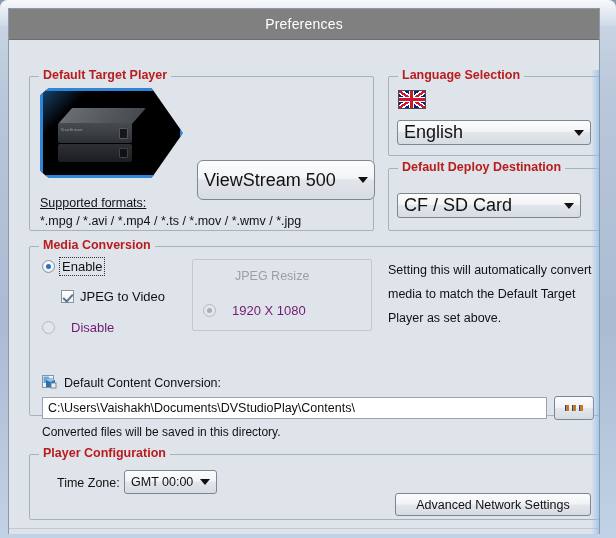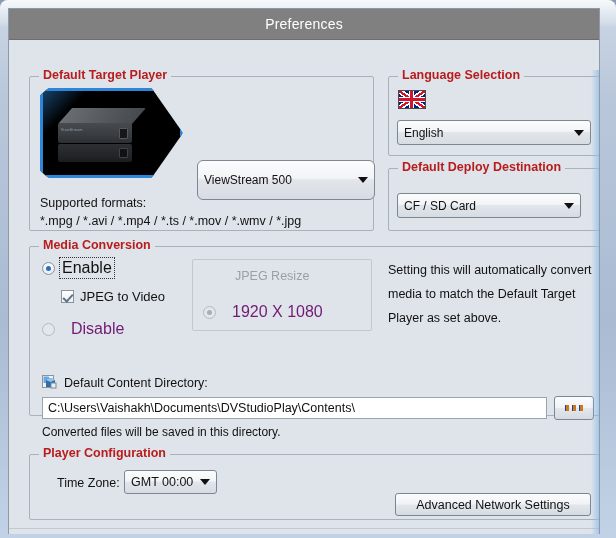--- a/index.html
+++ b/index.html
@@ -85,21 +85,21 @@
 
   
   .combo {
     position: absolute;
     box-sizing: border-box;
     border: 1px solid #7c8794;
     border-radius: 3px;
     background: linear-gradient(to bottom, #fcfcfd 0%, #f2f4f6 45%, #e2e6eb 50%, #d7dce3 100%);
     display: flex; align-items: center;
     padding: 0 6px;
-    font-size: 12px;
+    font-size: 18px;
     color: #111;
     cursor: default;
   }
   .combo .combo-text { flex: 1; overflow: hidden; white-space: nowrap; }
   .combo .arrow {
     width: 0; height: 0;
     border-left: 5px solid transparent;
     border-right: 5px solid transparent;
     border-top: 6px solid #101010;
     margin-left: 6px;
@@ -134,21 +134,21 @@
     border: 1px solid #9aa4b0;
     font-size: 12.5px;
     color: #111;
     display: flex; align-items: center;
     padding: 0 5px;
     overflow: hidden;
     white-space: nowrap;
   }
 
   
-  .radio { position: absolute; display: flex; align-items: center; gap: 6px; font-size: 16px; color:#111; cursor: default; }
+  .radio { position: absolute; display: flex; align-items: center; gap: 6px; font-size: 13px; color:#111; cursor: default; }
   .radio .dot {
     width: 13px; height: 13px; border-radius: 50%;
     box-sizing: border-box;
     border: 1px solid #8a949f;
     background: radial-gradient(circle at 50% 35%, #ffffff 0%, #eef1f4 60%, #d9dee4 100%);
     display: flex; align-items: center; justify-content: center;
     flex: none;
   }
   .radio.checked .dot::after {
     content:""; width: 5px; height: 5px; border-radius: 50%;
@@ -283,21 +283,21 @@
         <div class="dev-box dev-front2" style="left:18px; top:56px; width:74px; height:18px;">
           <span class="dev-port" style="right:4px; top:4px; width:7px; height:8px;"></span>
         </div>
       </div>
 
       <div class="combo" style="left:188px; top:120px; width:178px; height:40px;border-radius:6px;">
         <span class="combo-text">ViewStream 500</span>
         <span class="arrow"></span>
       </div>
 
-      <span class="lbl" style="left:31px; top:156px;">Supported formats:</span>
+      <span class="lbl" style="left:31px; top:156px;text-decoration:underline;">Supported formats:</span>
       <span class="lbl" style="left:31px; top:174px;">*.mpg / *.avi / *.mp4 / *.ts / *.mov / *.wmv / *.jpg</span>
 
       <div class="group" style="left:379px; top:36px; width:212px; height:80px;">
         <span class="group-title">Language Selection</span>
       </div>
 
       <div id="flag-uk" style="left:389px; top:50px;">
         <span class="d dw1"></span>
         <span class="d dw2"></span>
         <span class="d dr1"></span>
@@ -353,21 +353,21 @@
 
       <div id="folder-icon" style="left:33px; top:334px;">
         <svg width="16" height="15" viewBox="0 0 16 15">
           <rect x="0.5" y="1.5" width="11" height="12" fill="#f2f4f7" stroke="#8c949e"></rect>
           <path d="M1.5 2.5 H6.5 L7.5 4 H10.5 V9 H1.5 Z" fill="#6ba7dd"></path>
           <rect x="4" y="6" width="9" height="7" fill="#2f6fae"></rect>
           <path d="M4 6 L8.5 4 L13 6 L8.5 8 Z" fill="#8ec6ef"></path>
           <rect x="9" y="9" width="5" height="5" fill="#e8eef5" stroke="#7d868f"></rect>
         </svg>
       </div>
-      <span class="lbl" style="left:55px; top:336px; font-size:12.5px;">Default Content Directory:</span>
+      <span class="lbl" style="left:55px; top:336px; font-size:12.5px;">Default Content Conversion:</span>
 
       <div class="textfield" style="left:33px; top:357px; width:505px; height:22px;">
         <span>C:\Users\Vaishakh\Documents\DVStudioPlay\Contents\</span>
       </div>
 
       <div class="btn" style="left:545px; top:356px; width:40px; height:24px;">
         <span class="dots">
           <i></i>
             <i></i>
             <i></i>

